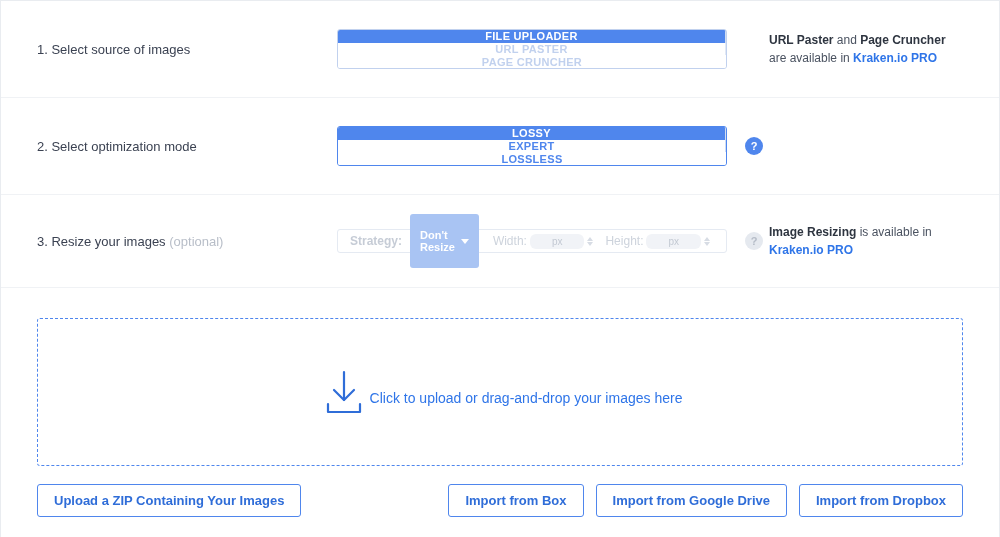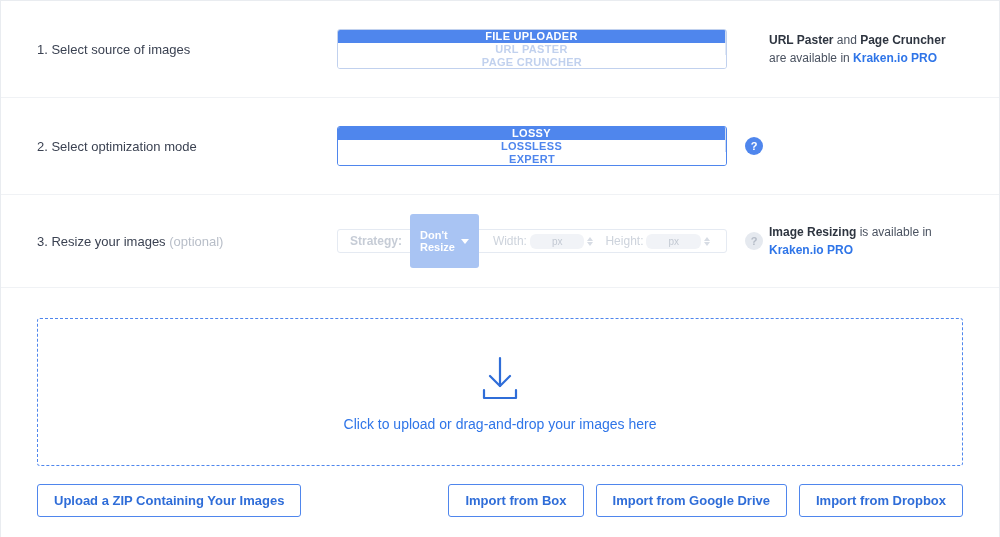--- a/index.html
+++ b/index.html
@@ -151,21 +151,20 @@
   .stepper .down { border-top:4px solid #d7dce4; }
 
   .upload-section {
     padding: 30px 36px 20px 36px;
   }
   .dropzone {
     border: 1px dashed #4f86ed;
     border-radius: 3px;
     height: 148px;
     display: flex;
-    flex-direction: column;
     align-items: center;
     justify-content: center;
     cursor: pointer;
   }
   .dropzone-text {
     color: #2f75e8;
     font-size: 14px;
     font-weight: 500;
     margin-top: 12px;
   }
@@ -202,22 +201,22 @@
     <div class="side-note">
       <span class="bold">URL Paster</span><span> and </span><span class="bold">Page Cruncher</span><br>
       <span>are available in </span><span class="link">Kraken.io PRO</span>
     </div>
   </div>
 
   <div class="row">
     <div class="row-label">2. Select optimization mode</div>
     <div class="tab-group">
       <div class="tab active">LOSSY</div>
+      <div class="tab">EXPERT</div>
       <div class="tab">LOSSLESS</div>
-      <div class="tab">EXPERT</div>
     </div>
     <div class="help-icon help-blue">?</div>
   </div>
 
   <div class="row">
     <div class="row-label">
       <span>3. Resize your images </span><span class="optional">(optional)</span>
     </div>
     <div class="resize-box">
       <span class="lbl">Strategy:</span>

